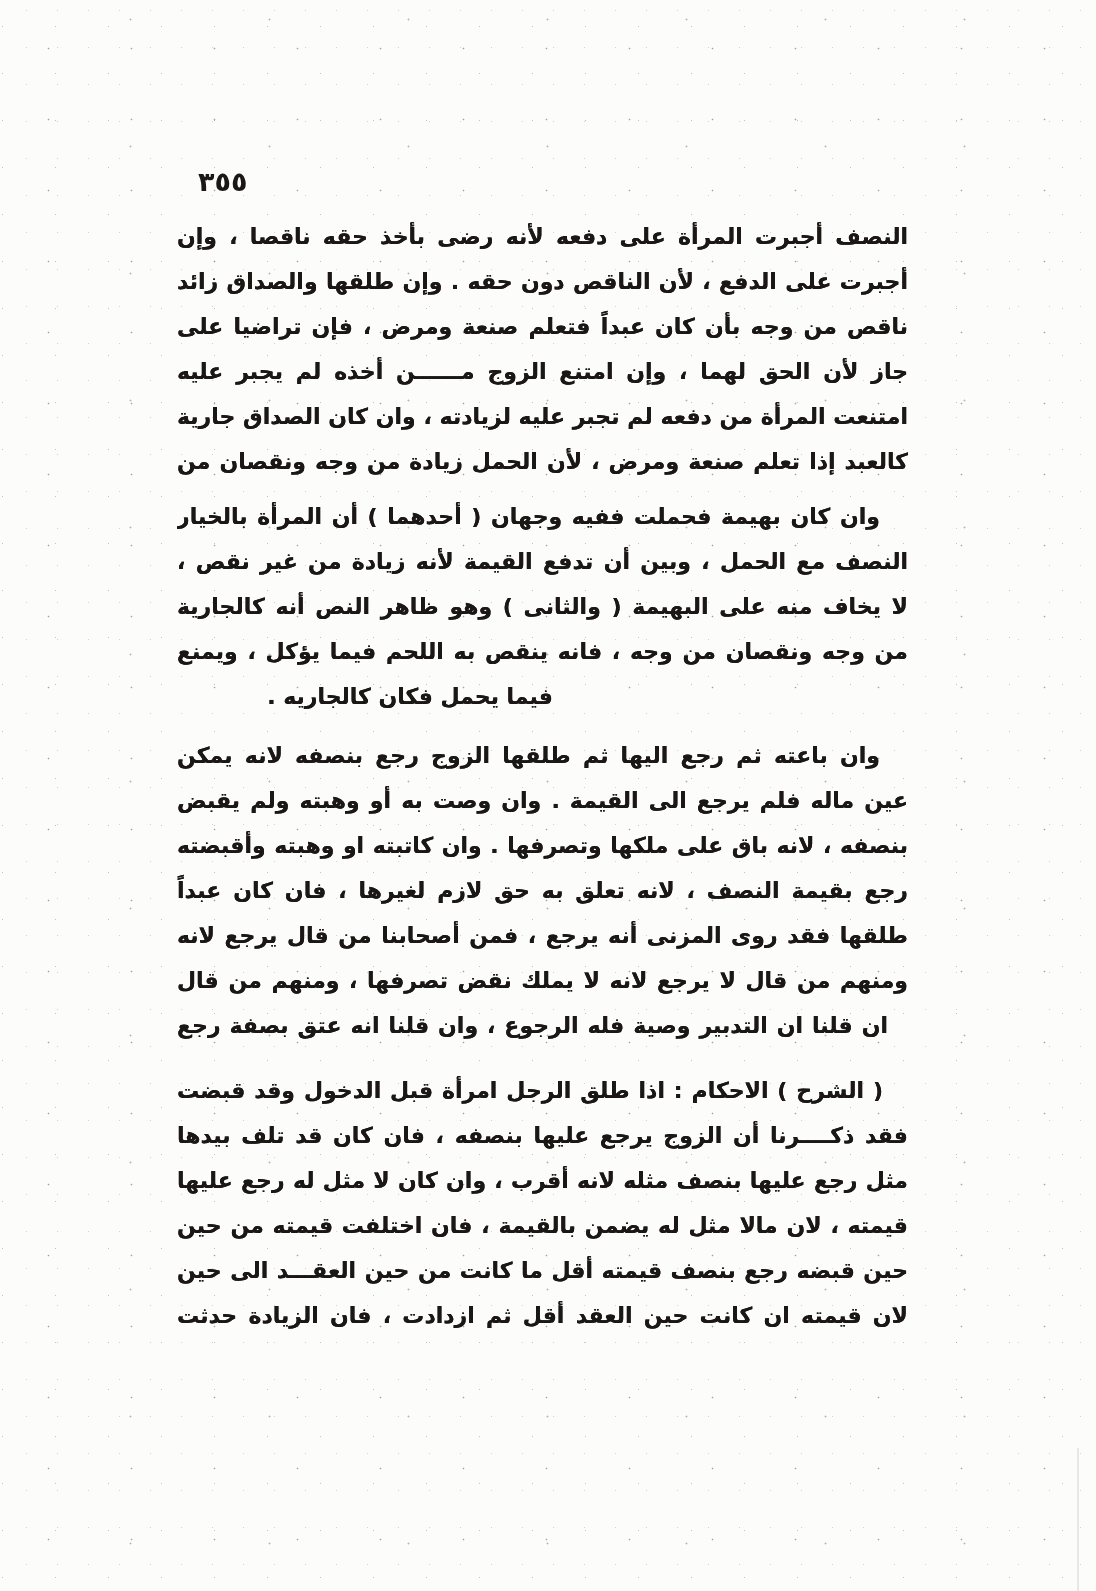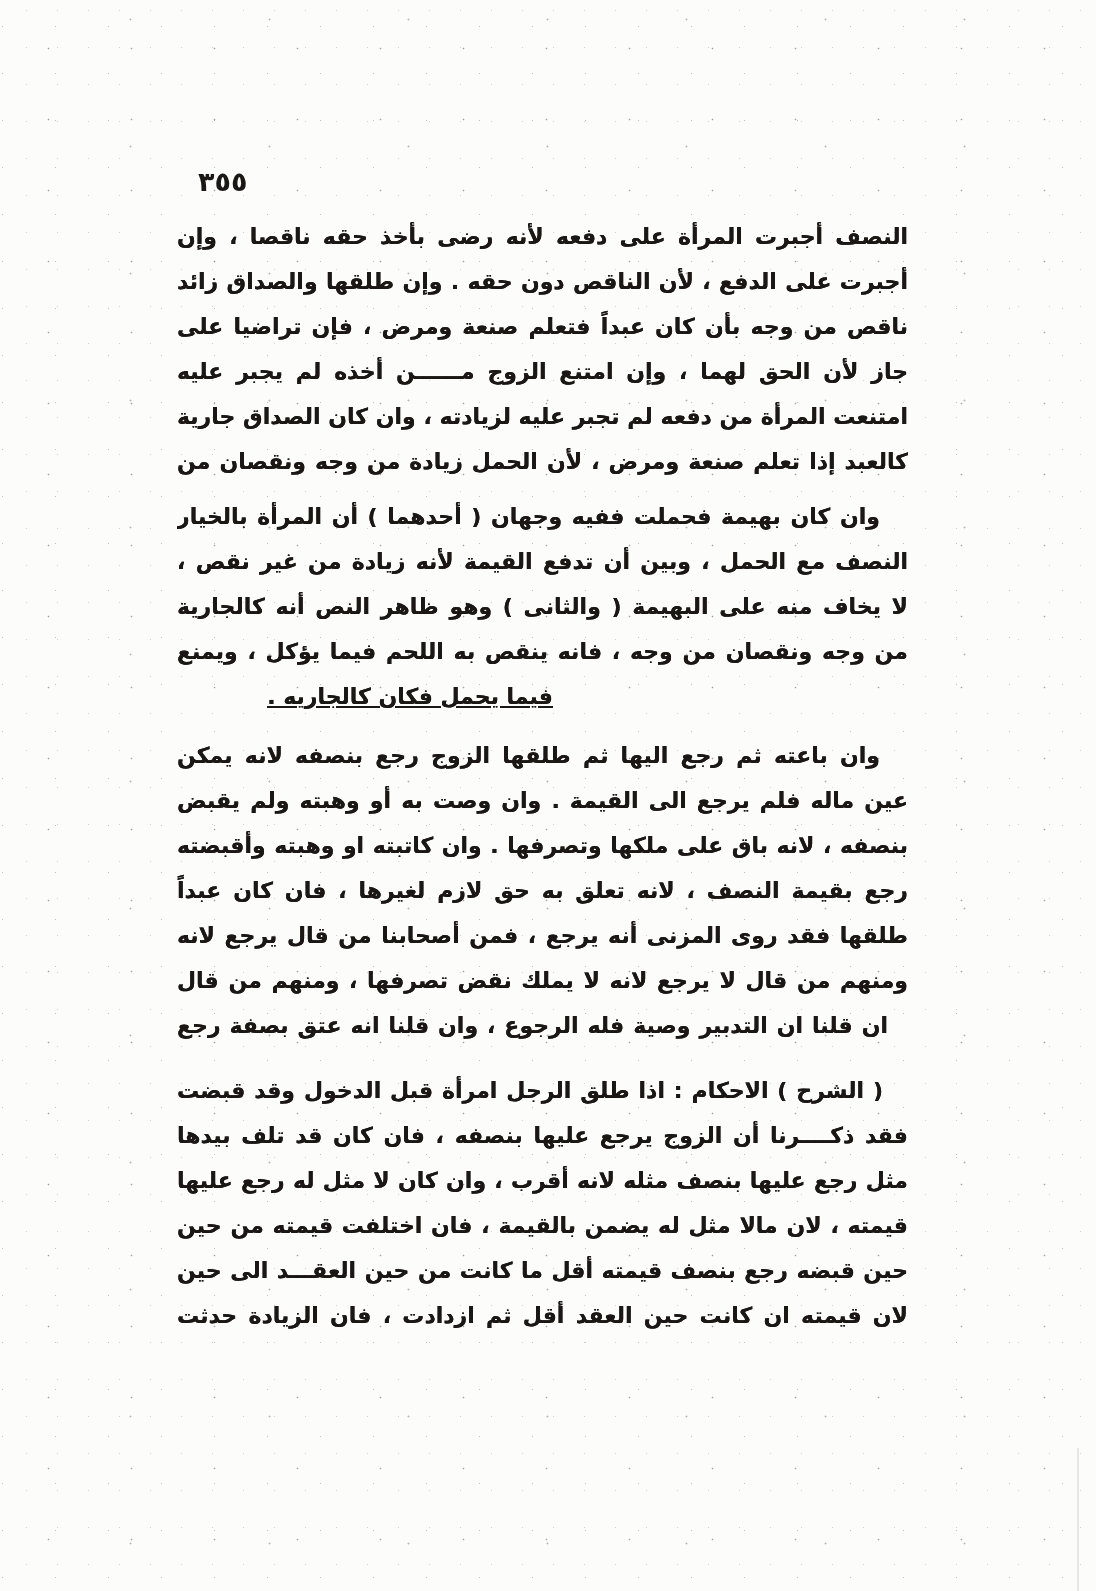--- a/index.html
+++ b/index.html
@@ -78,21 +78,21 @@
         <div class="line">ناقص من وجه بأن كان عبداً فتعلم صنعة ومرض ، فإن تراضيا على أخــذ نصفه</div>
         <div class="line">جاز لأن الحق لهما ، وإن امتنع الزوج مــــــن أخذه لم يجبر عليه لنقصانه . وإن</div>
         <div class="line">امتنعت المرأة من دفعه لم تجبر عليه لزيادته ، وان كان الصداق جارية فحبلت فهى</div>
         <div class="line">كالعبد إذا تعلم صنعة ومرض ، لأن الحمل زيادة من وجه ونقصان من وجه آخر</div>
       </div>
       <div class="para">
         <div class="line" style="padding-right: 28px;">وان كان بهيمة فحملت ففيه وجهان ( أحدهما ) أن المرأة بالخيار بين أن تسلم</div>
         <div class="line">النصف مع الحمل ، وبين أن تدفع القيمة لأنه زيادة من غير نقص ، لان الحمل</div>
         <div class="line">لا يخاف منه على البهيمة ( والثانى ) وهو ظاهر النص أنه كالجارية لأنه زيادة</div>
         <div class="line">من وجه ونقصان من وجه ، فانه ينقص به اللحم فيما يؤكل ، ويمنع من الحمل عليه</div>
-        <div class="line end" style="padding-right: 355px; text-decoration: underline;">فيما يحمل فكان كالجاريه .</div>
+        <div class="line end" style="padding-right: 355px;">فيما يحمل فكان كالجاريه .</div>
       </div>
       <div class="para">
         <div class="line" style="padding-right: 28px;">وان باعته ثم رجع اليها ثم طلقها الزوج رجع بنصفه لانه يمكن الرجوع الى</div>
         <div class="line">عين ماله فلم يرجع الى القيمة . وان وصت به أو وهبته ولم يقبض ثم طلقها رجع</div>
         <div class="line">بنصفه ، لانه باق على ملكها وتصرفها . وان كاتبته او وهبته وأقبضته ثم طلقها</div>
         <div class="line">رجع بقيمة النصف ، لانه تعلق به حق لازم لغيرها ، فان كان عبداً فدبرته ثم</div>
         <div class="line">طلقها فقد روى المزنى أنه يرجع ، فمن أصحابنا من قال يرجع لانه باق على ملكها</div>
         <div class="line">ومنهم من قال لا يرجع لانه لا يملك نقض تصرفها ، ومنهم من قال فيه قولان ،</div>
         <div class="line" style="padding-right: 20px;">ان قلنا ان التدبير وصية فله الرجوع ، وان قلنا انه عتق بصفة رجع بنصف قيمته</div>
       </div>

